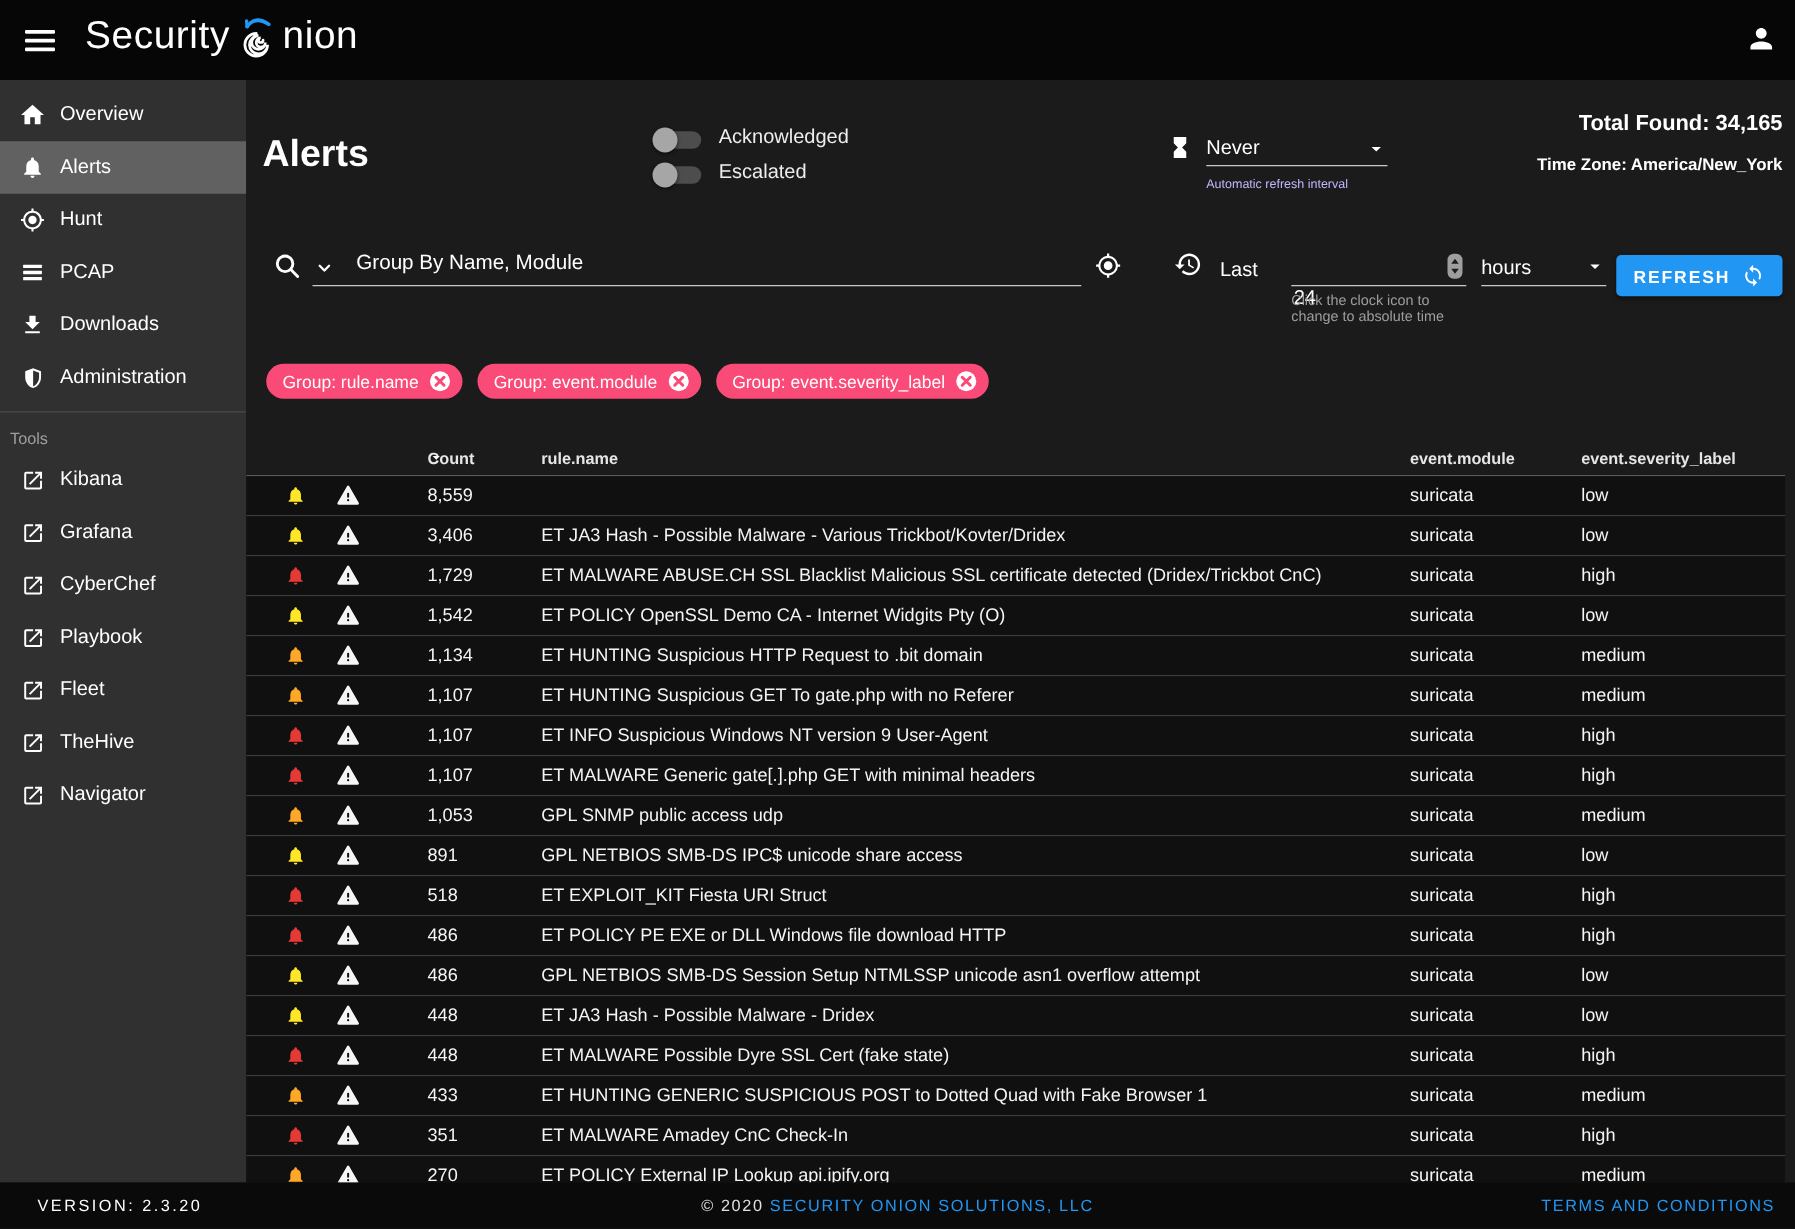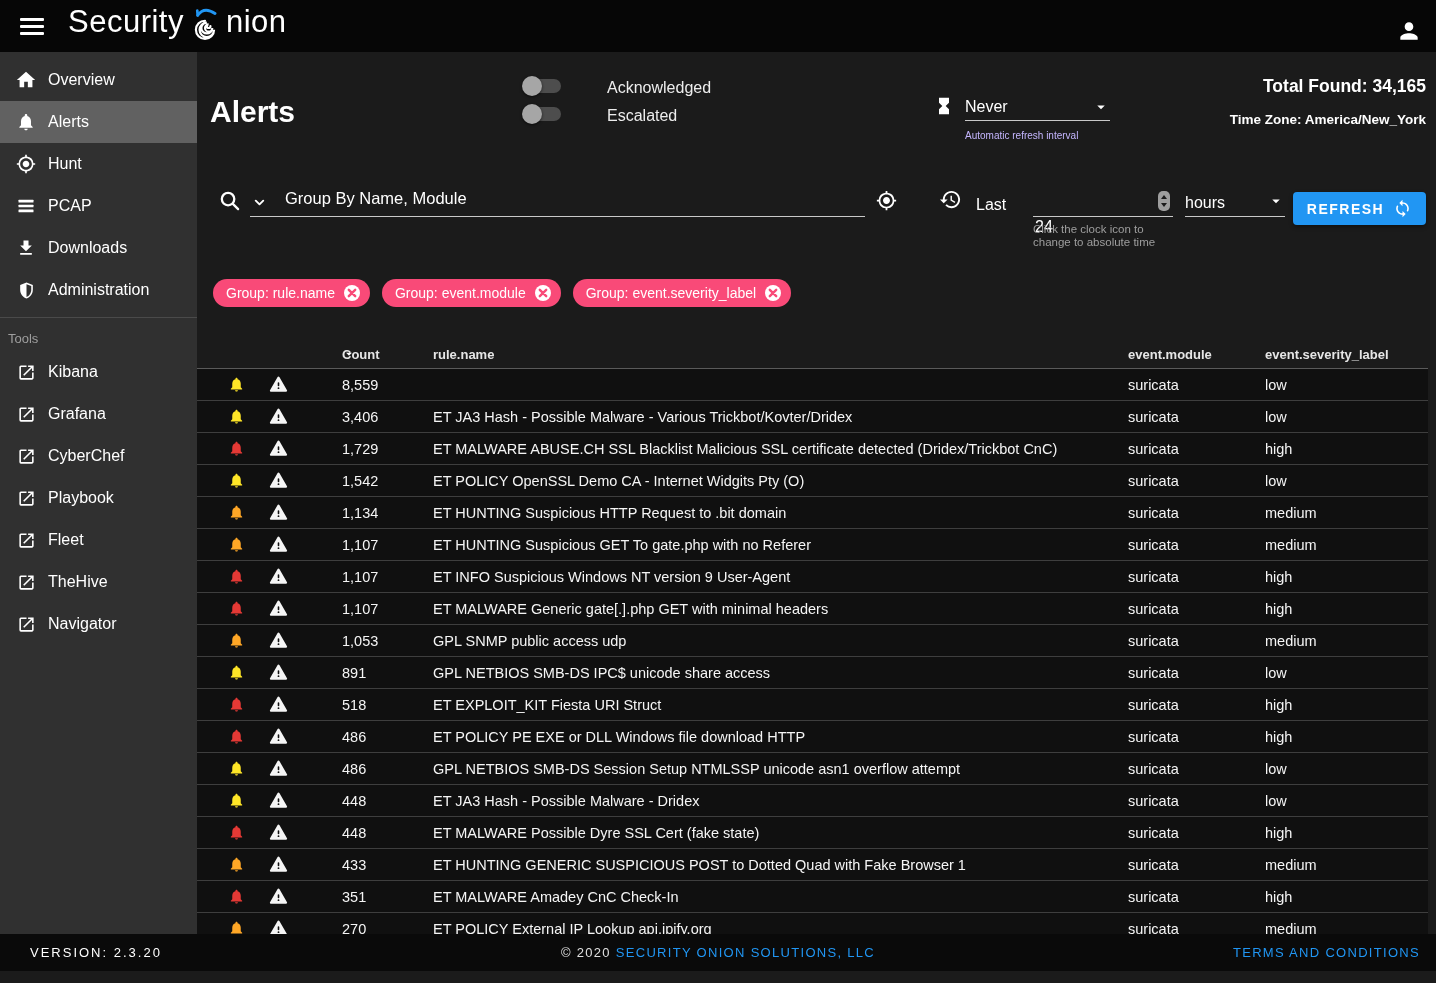--- a/index.html
+++ b/index.html
@@ -5,21 +5,21 @@
   * { box-sizing: border-box; }
   html,body { margin:0; padding:0; }
   body {
     width:1436px; height:983px; overflow:hidden;
     background:#1b1b1b; color:#fff;
     font-family:"Liberation Sans", sans-serif;
   }
   svg { display:block; }
 
   
-  .appbar { height:52px; background:#060606; display:flex; align-items:center; position:relative; }
+  .appbar { height:64px; background:#060606; display:flex; align-items:center; position:relative; }
   .hamburger { margin-left:14px; width:36px; height:36px; display:flex; flex-direction:column; justify-content:center; gap:4px; cursor:pointer; background:none; border:none; padding:6px; }
   .hamburger span { display:block; height:3px; width:24px; background:#fff; border-radius:1px; }
   .logo { display:flex; align-items:baseline; margin-left:18px; font-size:31px; font-weight:300; letter-spacing:.5px; color:#fff; cursor:pointer; }
   .logo .onion { align-self:center; margin:0 1px; position:relative; top:2px; }
   .user-btn { position:absolute; right:14px; top:18px; background:none; border:none; cursor:pointer; color:#fff; padding:0; }
 
   
   .shell { display:flex; height:882px; }
 
   
@@ -29,21 +29,21 @@
   .side-item .lbl { margin-left:10px; font-size:16px; }
   .side-item.selected { background:#616161; }
   .side-divider { height:1px; background:#4a4a4a; margin-top:6px; }
   .tools-label { color:#9e9e9e; font-size:13px; padding:13px 0 5px 8px; }
 
   
   .main { position:relative; flex:1; background:#1b1b1b; overflow:hidden; }
   .page-title { position:absolute; left:13px; top:23px; font-size:30px; font-weight:bold; }
 
   .toggles { position:absolute; left:327px; top:27px; }
-  .toggle-row { display:flex; align-items:flex-start; height:28px; cursor:pointer;gap:32px; }
+  .toggle-row { display:flex; align-items:flex-end; height:28px; cursor:pointer; }
   .switch { width:37px; height:14px; background:#4d4d4d; border-radius:7px; position:relative; margin-right:14px; flex:none; }
   .switch .knob { width:20px; height:20px; border-radius:50%; background:#a6a6a6; position:absolute; left:-2px; top:-3px; box-shadow:0 1px 3px rgba(0,0,0,.6); }
   .toggle-label { font-size:16px; color:#ededed; }
 
   .hourglass-wrap { position:absolute; left:737px; top:44px; color:#fff; }
   .interval-select { position:absolute; left:768px; top:42px; width:145px; height:27px; border-bottom:1px solid #c9c9c9; display:flex; align-items:center; justify-content:space-between; cursor:pointer; }
   .interval-select .val { font-size:16px; }
   .interval-hint { position:absolute; left:768px; top:78px; font-size:10px; color:#c4b5fd; }
 
   .totals { position:absolute; right:10px; top:24px; text-align:right; }

